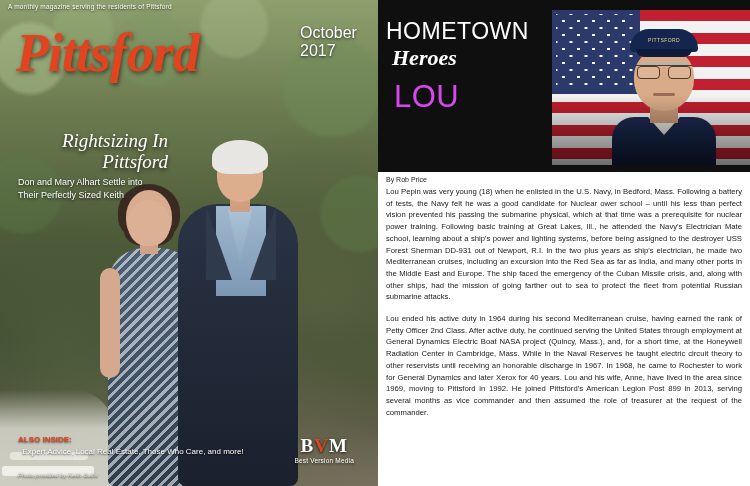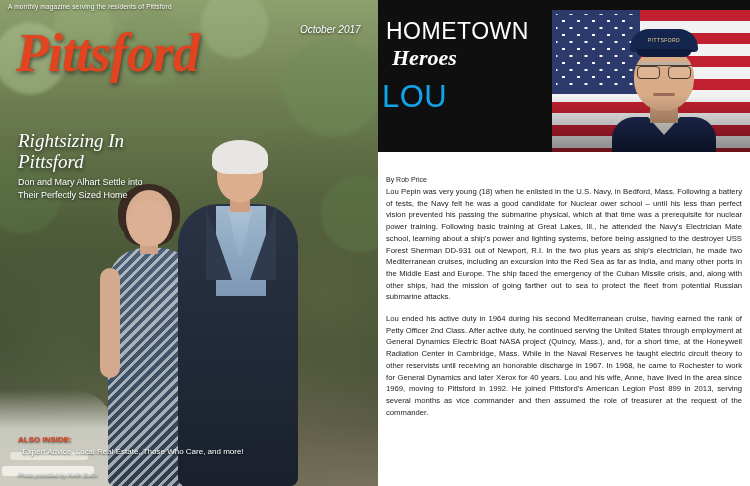--- a/index.html
+++ b/index.html
@@ -183,22 +183,21 @@
     color: #ffffff;
     font-size: 6.5px;
     letter-spacing: .2px;
     text-shadow: 0 1px 2px rgba(0,0,0,.7);
   }
   .issue-date {
     position: absolute;
     left: 300px;
     top: 24px;
     color: #ffffff;
-    font-size: 10px;
-    font-style: italic;
+    font-size: 16px;
     text-shadow: 0 1px 3px rgba(0,0,0,.75);
   }
   .masthead-1 {
     position: absolute;
     left: 16px;
     top: 26px;
     font-family: "Liberation Serif", serif;
     font-style: italic;
     font-weight: bold;
     font-size: 54px;
@@ -223,20 +222,21 @@
     position: absolute;
     left: 18px;
     top: 130px;
     width: 150px;
     color: #ffffff;
     font-family: "Liberation Serif", serif;
     font-style: italic;
     font-size: 19px;
     line-height: 1.12;
     text-shadow: 0 2px 4px rgba(0,0,0,.7);
+    text-align: right;
   }
   .feature-sub {
     position: absolute;
     left: 18px;
     top: 176px;
     width: 140px;
     color: #ffffff;
     font-size: 9px;
     line-height: 1.45;
     text-shadow: 0 1px 3px rgba(0,0,0,.8);
@@ -295,21 +295,21 @@
   
   .article {
     position: absolute;
     left: 378px; top: 0;
     width: 372px; height: 486px;
     background: #ffffff;
     overflow: hidden;
   }
   .article-header {
     position: relative;
-    height: 152px;
+    height: 172px;
     background: #0f0f0f;
     overflow: hidden;
   }
   .hometown {
     position: absolute;
     left: 8px; top: 20px;
     color: #ffffff;
     font-size: 23px;
     letter-spacing: .5px;
     line-height: 1;
@@ -319,22 +319,22 @@
     left: 14px; top: 47px;
     color: #ffffff;
     font-family: "Liberation Serif", serif;
     font-style: italic;
     font-weight: bold;
     font-size: 22px;
     line-height: 1;
   }
   .hero-name {
     position: absolute;
-    left: 4px; top: 82px;
-    color: #0ea5e9;
+    left: 16px; top: 82px;
+    color: #d946ef;
     font-size: 31px;
     line-height: 0.95;
     letter-spacing: .5px;
   }
   .hero-name span { display: block; }
   .byline {
     position: absolute;
     left: 8px; top: 176px;
     color: #222222;
     font-size: 7px;
@@ -510,25 +510,29 @@
         <div class="neck"></div>
         <div class="face"></div>
         <div class="hair"></div>
       </div>
     </div>
 
     <div class="cover-strip">A monthly magazine serving the residents of Pittsford</div>
     <div class="issue-date">October 2017</div>
     <div class="masthead-1">Pittsford</div>
     <div class="feature-title">Rightsizing In Pittsford</div>
-    <div class="feature-sub">Don and Mary Alhart Settle into Their Perfectly Sized Home</div>
+    <div class="feature-sub">Don and Mary Alhart Settle into Their Perfectly Sized Keith</div>
     <div class="also-inside">ALSO INSIDE:</div>
     <div class="also-inside-sub">Expert Advice, Local Real Estate, Those Who Care, and more!</div>
     <div class="photo-credit">Photo provided by Keith Bullis</div>
 
+    <div class="bvm-logo">
+      <div class="bvm-mark"><span>B</span><span class="v">V</span><span>M</span></div>
+      <div class="bvm-name">Best Version Media</div>
+    </div>
   </div>
 
   <div class="article">
     <div class="article-header">
 
       <div class="portrait">
         <div class="flag-stripes"></div>
         <div class="flag-canton">
           <div class="flag-stars"></div>
         </div>

